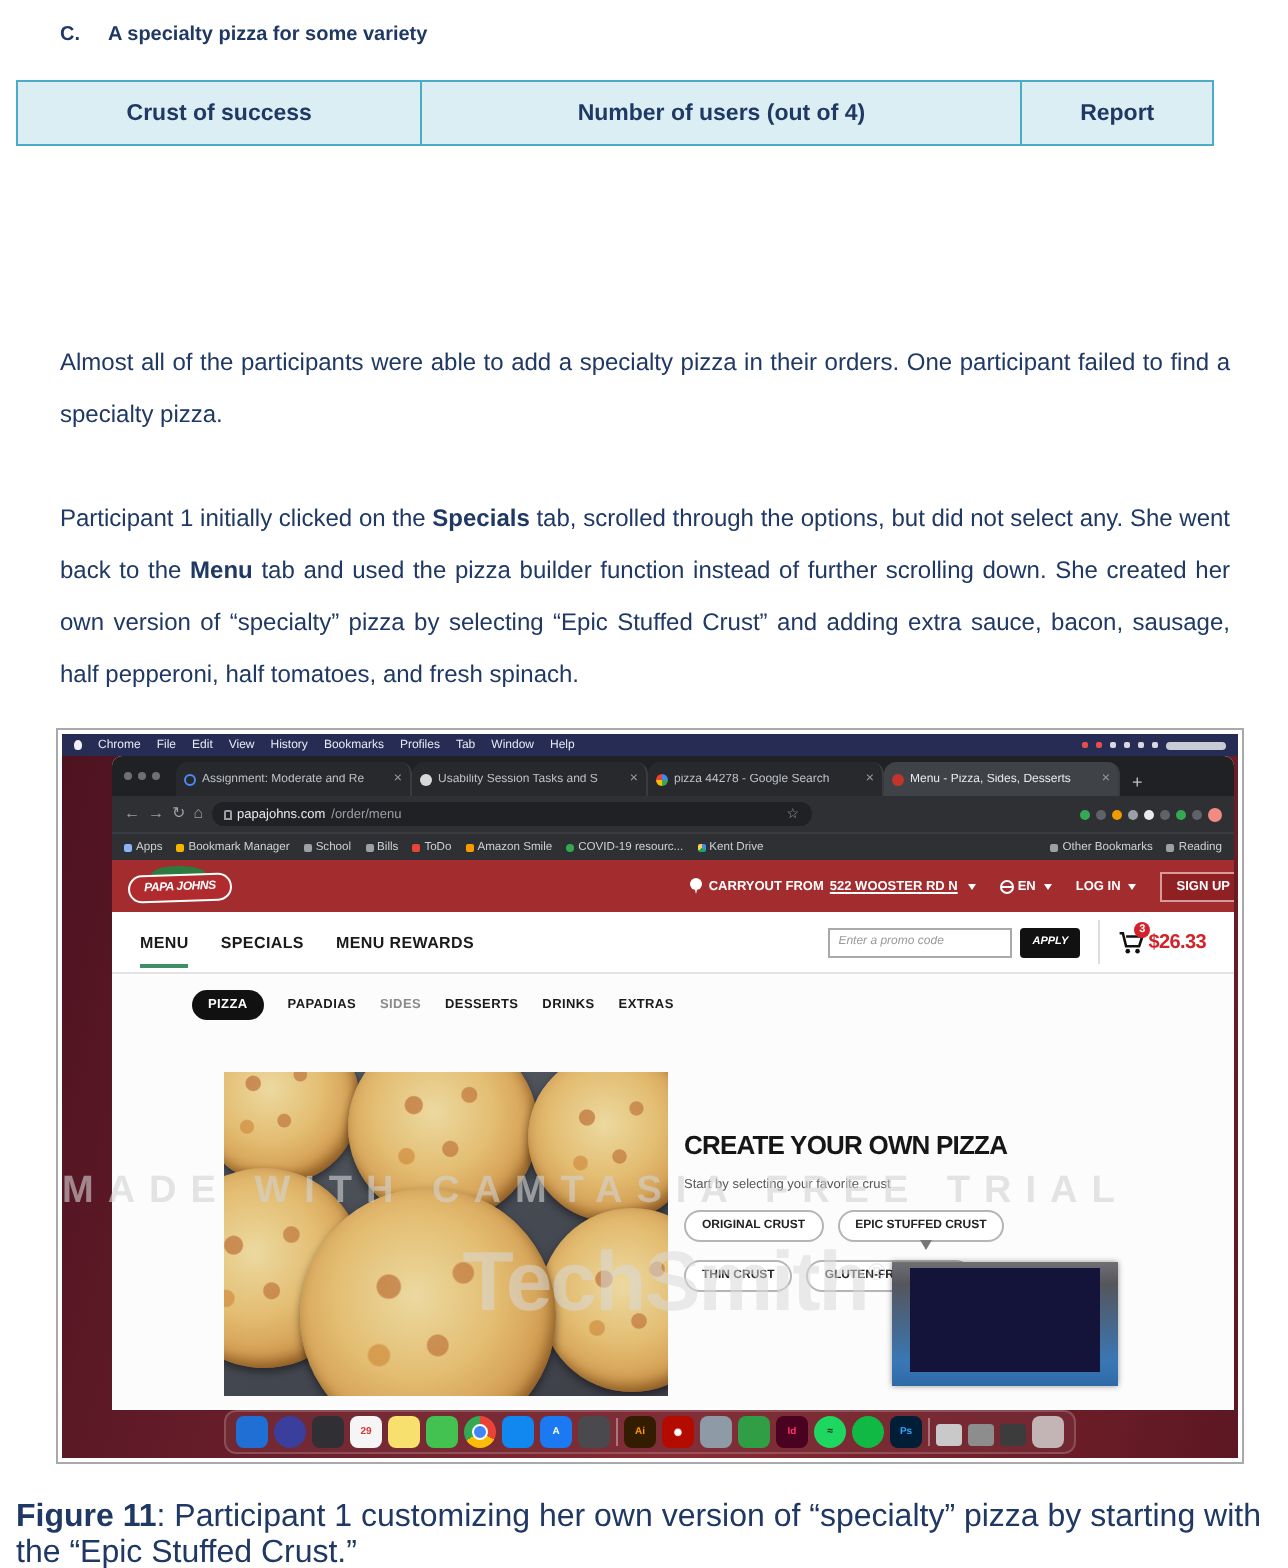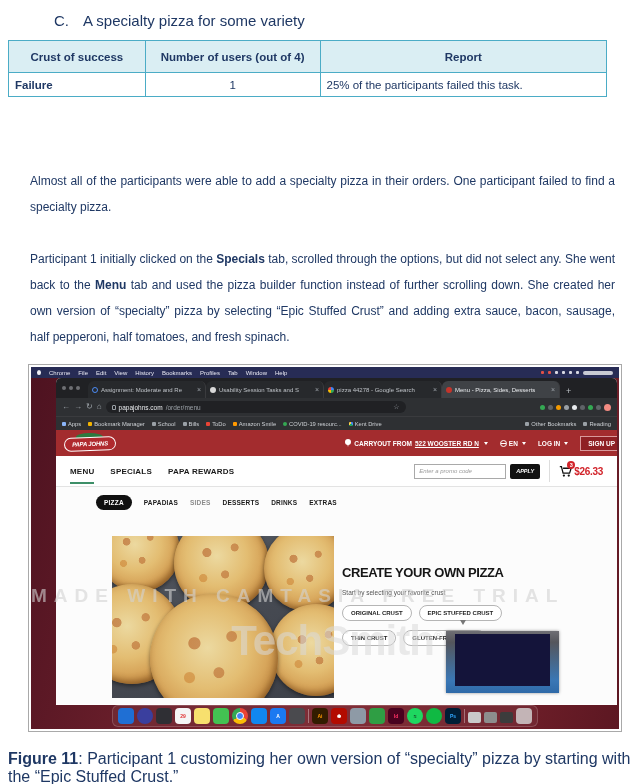--- a/index.html
+++ b/index.html
@@ -1,21 +1,21 @@
 <!DOCTYPE html>
 <html><head>
 <meta charset="utf-8">
 <style>
   * { margin:0; padding:0; box-sizing:border-box; }
   html,body { background:#ffffff; }
   .page { position:relative; width:644px; height:784px; background:#fff;
           font-family:"Liberation Sans", sans-serif; color:#1f3864; overflow:hidden; }
 
   
-  .doc-heading { position:absolute; left:30px; top:12px; font-size:15px; font-weight:normal;margin-left:24px; }
+  .doc-heading { position:absolute; left:30px; top:12px; font-size:10px; font-weight:bold; }
   .doc-heading .hnum { margin-right:14px; }
 
   table.success-table { position:absolute; left:8px; top:40px; width:599px;
     border-collapse:collapse; font-size:11.5px; }
   .success-table th, .success-table td { border:1px solid #4bacc6; padding:2px 6px; vertical-align:middle; }
   .success-table thead th { background:#daeef3; font-weight:bold; text-align:center; height:32px; }
   .success-table td { height:24px; }
   .success-table td.c1 { width:137px; font-weight:bold; }
   .success-table td.c2 { width:175px; text-align:center; }
   .success-table td.c3 { width:287px; }
@@ -191,25 +191,20 @@
 
   <table class="success-table">
     <thead>
       <tr>
         <th>Crust of success</th>
         <th>Number of users (out of 4)</th>
         <th>Report</th>
       </tr>
     </thead>
     <tbody>
-      <tr>
-        <td class="c1">Failure</td>
-        <td class="c2">1</td>
-        <td class="c3">25% of the participants failed this task.</td>
-      </tr>
     </tbody>
   </table>
 
   <p class="para" id="p1">Almost all of the participants were able to add a specialty pizza in their orders. One participant failed to find a specialty pizza.</p>
   <p class="para" id="p2"><span>Participant 1 initially clicked on the </span><b>Specials</b><span> tab, scrolled through the options, but did not select any. She went back to the </span><b>Menu</b><span> tab and used the pizza builder function instead of further scrolling down. She created her own version of “specialty” pizza by selecting “Epic Stuffed Crust” and adding extra sauce, bacon, sausage, half pepperoni, half tomatoes, and fresh spinach.</span></p>
 
   <div class="figure">
     <div class="desktop">
 
       <div class="menubar">
@@ -356,21 +351,21 @@
               <span>LOG IN</span>
               <span class="chev"></span>
             </span>
             <span class="signup">SIGN UP</span>
           </span>
         </div>
 
         <div class="sitenav">
           <span class="nav-item active">MENU</span>
           <span class="nav-item">SPECIALS</span>
-          <span class="nav-item">PAPA REWARDS</span>
+          <span class="nav-item">MENU REWARDS</span>
           <span class="promo-wrap">
             <input class="promo-input" placeholder="Enter a promo code" style="">
             <button class="apply-btn">APPLY</button>
             <span class="cart-divider"></span>
             <span class="cart-wrap">
               <svg width="13" height="13" viewBox="0 0 16 16">
                   <path d="M1 2h2l2 8h8l2-6H5" fill="none" stroke="#111" stroke-width="1.6"></path>
                   <circle cx="6" cy="13" r="1.4" fill="#111"></circle>
                   <circle cx="12" cy="13" r="1.4" fill="#111"></circle>
                 </svg>

